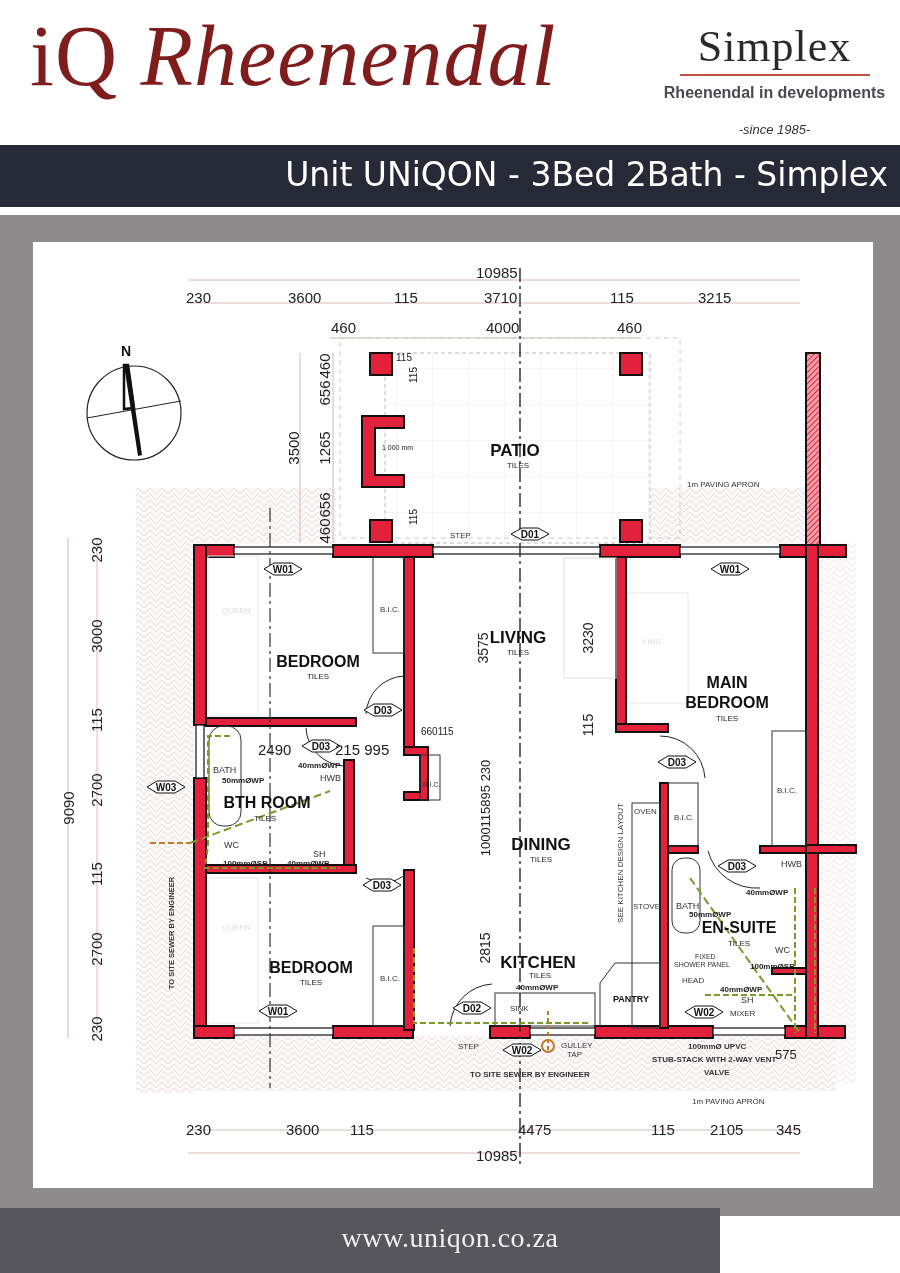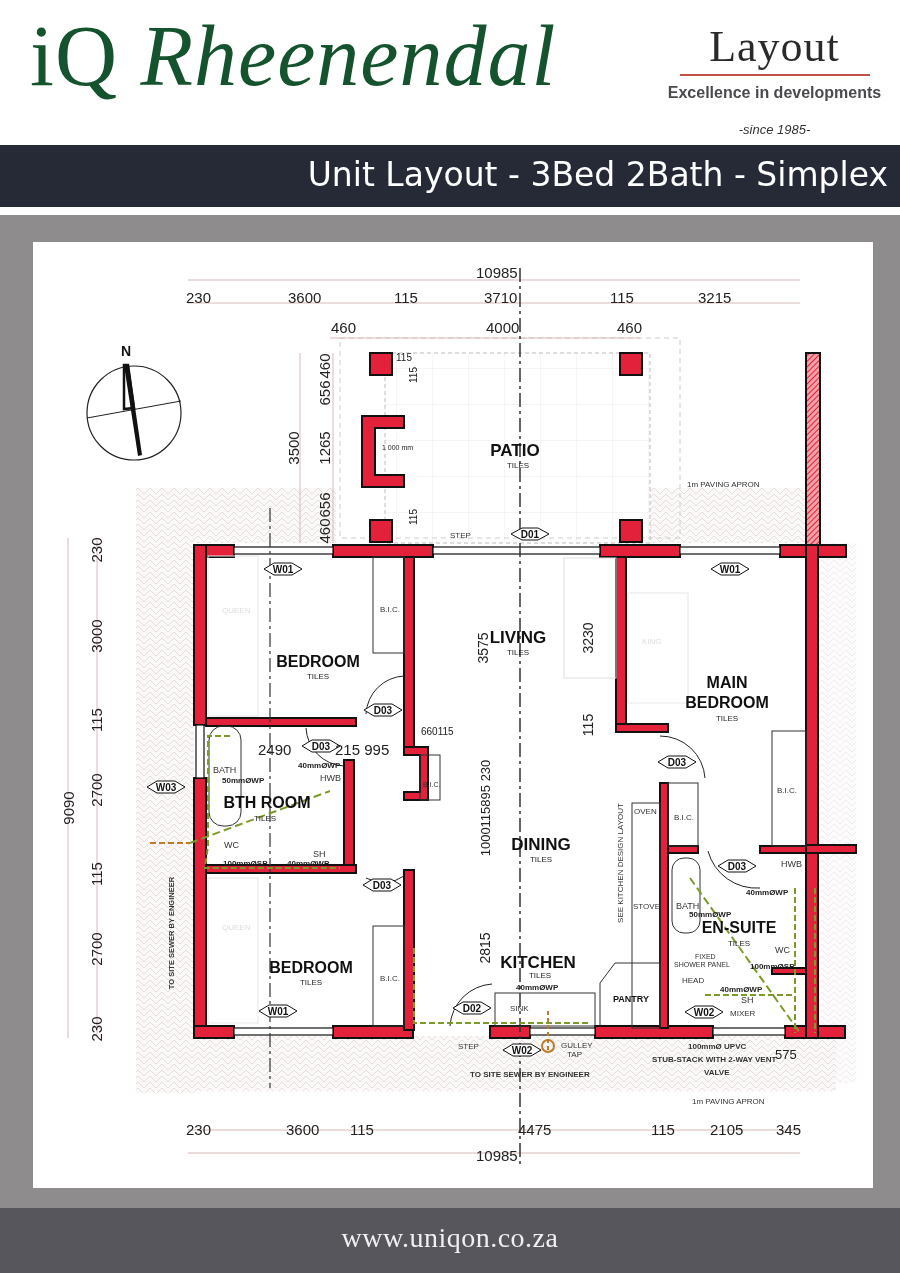--- a/index.html
+++ b/index.html
@@ -1,50 +1,50 @@
 <!DOCTYPE html>
 <html><head>
 <meta charset="utf-8">
 <style>
   html,body{margin:0;padding:0;}
   body{width:900px;height:1273px;position:relative;background:#ffffff;overflow:hidden;font-family:"Liberation Sans",sans-serif;}
   .header{position:absolute;left:0;top:0;width:900px;height:145px;background:#ffffff;}
-  .brand-title{position:absolute;left:30px;top:6px;font-family:"Liberation Serif",serif;font-style:italic;font-size:86px;color:#14532d;letter-spacing:1px;white-space:nowrap;}
+  .brand-title{position:absolute;left:30px;top:6px;font-family:"Liberation Serif",serif;font-style:italic;font-size:86px;color:#7f1d1d;letter-spacing:1px;white-space:nowrap;}
   .brand-title .iq{font-style:normal;}
   .logo{position:absolute;left:652px;top:24px;width:245px;text-align:center;}
   .logo-name{font-family:"Liberation Serif",serif;font-size:44px;color:#2a2a2c;letter-spacing:1px;line-height:46px;}
   .logo-rule{width:190px;height:2px;background:#c0524a;margin:4px auto 8px auto;}
   .logo-tag{font-weight:bold;font-size:16px;color:#4a4a4e;}
   .logo-since{font-style:italic;font-size:13px;color:#333;margin-top:20px;}
   .titlebar{position:absolute;left:0;top:145px;width:900px;height:62px;background:#252a36;}
   .titlebar-text{position:absolute;right:12px;top:10px;font-family:"DejaVu Sans",sans-serif;font-size:33px;color:#ffffff;white-space:nowrap;}
   .frame{position:absolute;left:0;top:207px;width:900px;height:1001px;background:#8f8c8e;margin-top:8px;}
   .sheet{position:absolute;left:33px;top:27px;width:840px;height:946px;background:#ffffff;}
-  .footer{position:absolute;left:0;top:1208px;width:900px;height:65px;background:#57565c;}
+  .footer{position:absolute;left:0;top:1208px;width:720px;height:65px;background:#57565c;}
   .footer-url{position:absolute;left:0;top:14px;width:900px;text-align:center;font-family:"Liberation Serif",serif;font-size:28px;color:#f0f0f0;letter-spacing:0.5px;}
   svg text{font-family:"Liberation Sans",sans-serif;}
 </style>
 </head>
 <body>
 
 <div class="header">
   <div class="brand-title">
     <span class="iq">iQ</span>
     <span>Rheenendal</span>
   </div>
   <div class="logo">
-    <div class="logo-name">Layout</div>
+    <div class="logo-name">Simplex</div>
     <div class="logo-rule"></div>
-    <div class="logo-tag">Excellence in developments</div>
+    <div class="logo-tag">Rheenendal in developments</div>
     <div class="logo-since">-since 1985-</div>
   </div>
 </div>
 
 <div class="titlebar">
-  <div class="titlebar-text">Unit Layout - 3Bed 2Bath - Simplex</div>
+  <div class="titlebar-text">Unit UNiQON - 3Bed 2Bath - Simplex</div>
 </div>
 
 <div class="frame">
   <div class="sheet">
     <svg width="840" height="946" viewBox="33 234 840 946">
       <defs>
         <pattern id="herring" width="12" height="12" patternUnits="userSpaceOnUse">
           <rect width="12" height="12" fill="#fbf8f8"></rect>
           <path d="M0 6 L6 0 L12 6 M0 12 L6 6 L12 12" stroke="#e6dede" stroke-width="1" fill="none"></path>
         </pattern>

